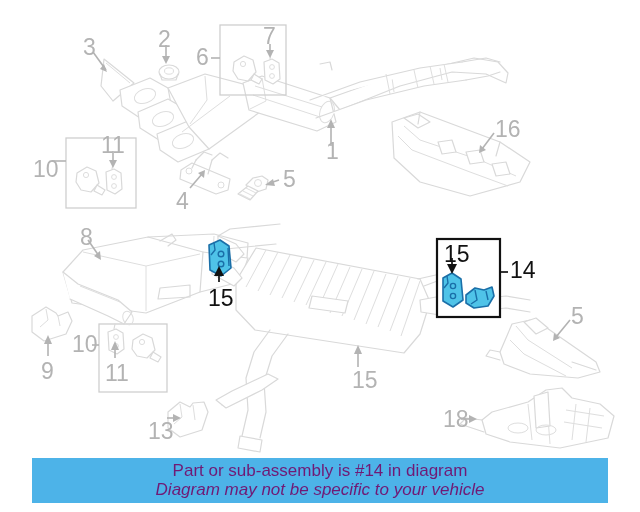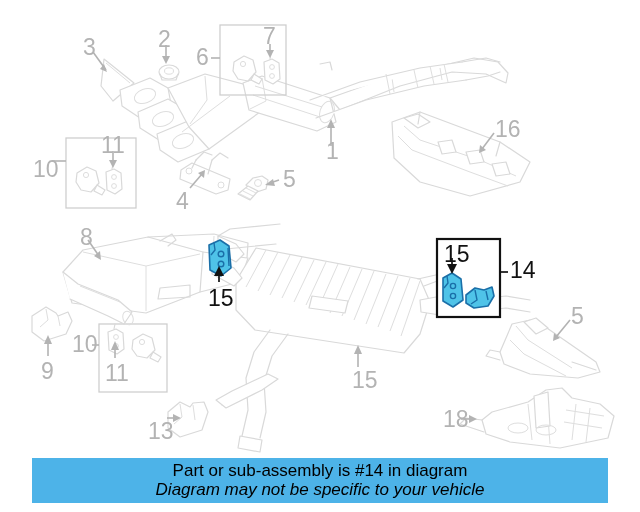--- a/index.html
+++ b/index.html
@@ -3,21 +3,21 @@
 <meta charset="utf-8">
 <style>
   html,body{margin:0;padding:0;background:#ffffff;}
   body{width:640px;height:512px;overflow:hidden;font-family:"Liberation Sans",sans-serif;}
   #stage{position:relative;width:640px;height:512px;background:#fff;}
   #art{position:absolute;left:0;top:0;width:640px;height:512px;}
   .lbl{position:absolute;color:#b3b3b3;font-family:"Liberation Sans",sans-serif;font-weight:400;
        font-size:23px;line-height:23px;white-space:nowrap;user-select:none;}
   .lbl.dark{color:#111111;font-weight:400;}
   .banner{position:absolute;left:32px;top:458px;width:576px;height:45px;background:#4db3e8;}
-  .banner .l1,.banner .l2{position:absolute;left:0;width:576px;text-align:center;color:#000000;
+  .banner .l1,.banner .l2{position:absolute;left:0;width:576px;text-align:center;color:#701a75;
        font-family:"Liberation Sans",sans-serif;font-size:17px;letter-spacing:0px;}
   .banner .l1{top:3px;}
   .banner .l2{top:22px;font-style:italic;}
 </style>
 </head>
 <body>
 
 <div id="stage">
 
   <svg id="art" viewBox="0 0 640 512" xmlns="http://www.w3.org/2000/svg">

